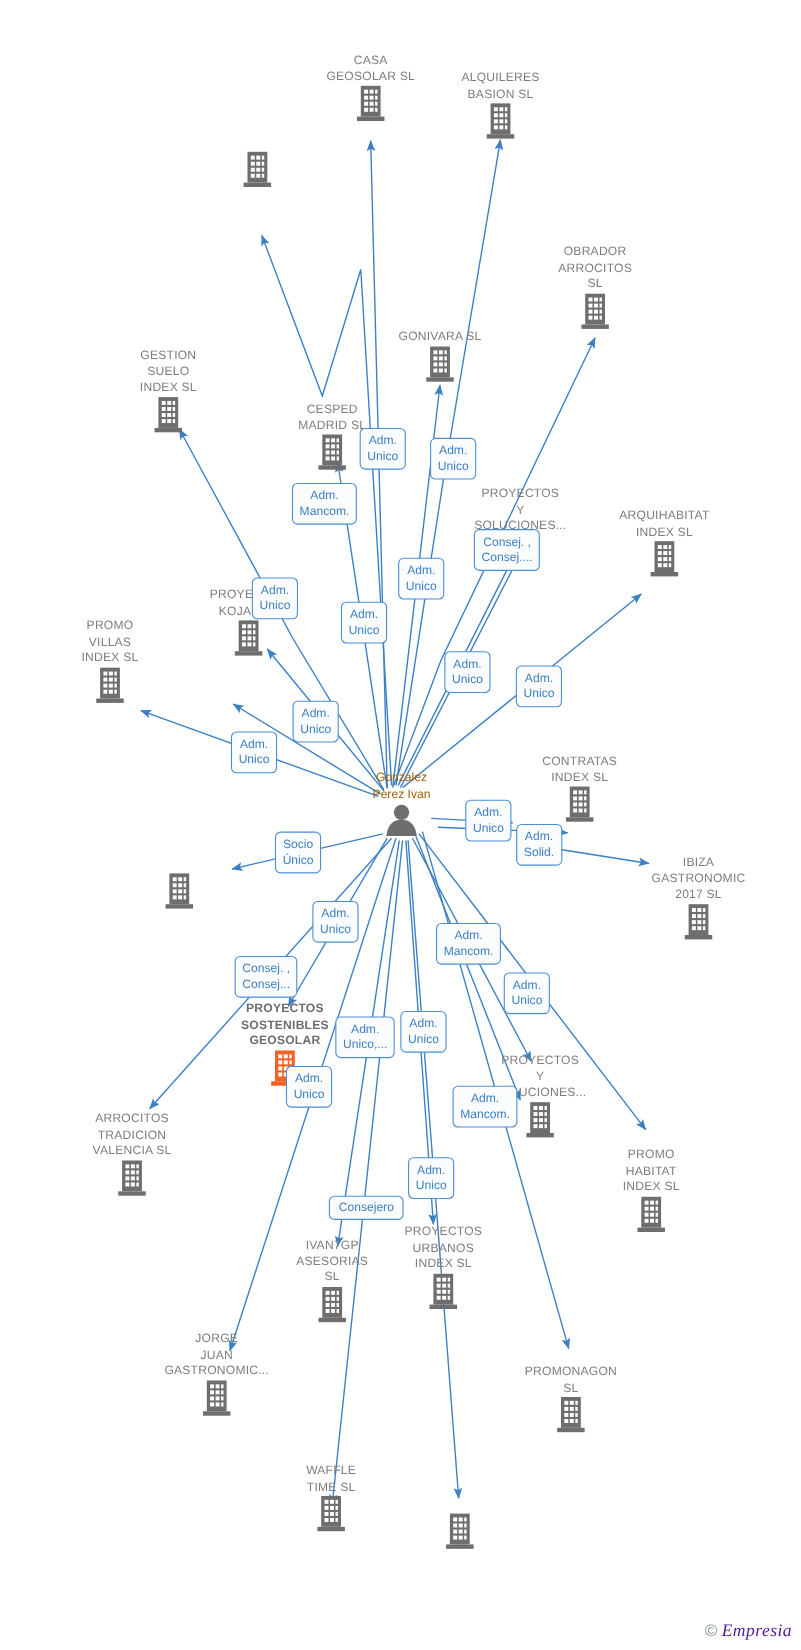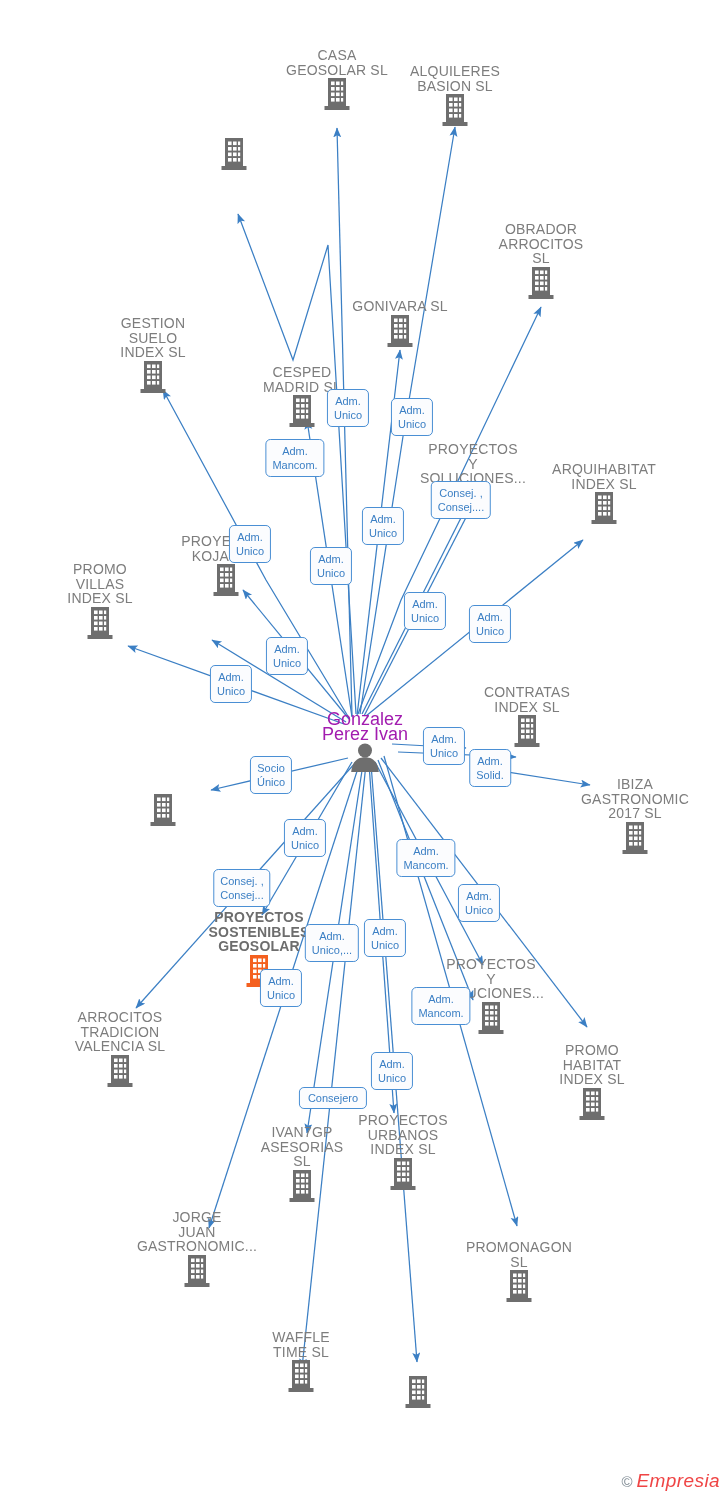--- a/index.html
+++ b/index.html
@@ -1,34 +1,34 @@
 <!DOCTYPE html>
 <html><head>
 <meta charset="utf-8">
 <style>
   html,body{margin:0;padding:0;background:#ffffff;}
   body{font-family:"Liberation Sans","DejaVu Sans",sans-serif;}
   #canvas{position:relative;width:728px;height:1500px;overflow:hidden;background:#fff;}
   svg#edges{position:absolute;left:0;top:0;width:728px;height:1500px;pointer-events:none;}
 
   .node{position:absolute;transform:translate(-50%,0);text-align:center;width:160px;}
-  .node .blabel{font-size:14px;line-height:14.5px;color:#7d7d7d;letter-spacing:.2px;white-space:pre-line;}
+  .node .blabel{font-size:11px;line-height:14.5px;color:#7d7d7d;letter-spacing:.2px;white-space:pre-line;}
   .node .bicon{display:block;margin:0 auto;}
   .node.hi .blabel{color:#6d6d6d;font-weight:bold;}
-  .node.person .plabel{font-size:18px;line-height:15px;color:#a21caf;white-space:pre-line;margin-top:12px;}
+  .node.person .plabel{font-size:11px;line-height:15px;color:#a16207;white-space:pre-line;}
 
   .rel{position:absolute;transform:translate(-50%,-50%);
        background:#fbfcfe;border:1.4px solid #4a8fd4;border-radius:5px;
        color:#3b7fc4;font-size:11px;line-height:14px;text-align:center;
        padding:4px 6px;white-space:pre-line;box-sizing:border-box;}
   .rel.one-line{padding:3px 8px;}
 
   .wm{position:absolute;right:8px;bottom:8px;display:flex;align-items:baseline;gap:4px;}
   .wm .c{color:#7e8a93;font-size:15px;}
-  .wm .e{color:#ef4444;font-size:19px;font-family:Liberation Sans, sans-serif;font-style:italic;letter-spacing:.4px;}
+  .wm .e{color:#4c1d95;font-size:16px;font-family:Liberation Serif, serif;font-style:italic;letter-spacing:.4px;}
 </style>
 </head>
 <body>
 
 <div id="canvas">
 
   <svg id="edges" viewBox="0 0 728 1500">
     <defs>
       <marker id="ah" markerWidth="9" markerHeight="9" refX="7.5" refY="3.2" orient="auto" markerUnits="strokeWidth">
         <path d="M0,0 L8,3.2 L0,6.4 L1.7,3.2 z" fill="#3b7fc4"></path>

